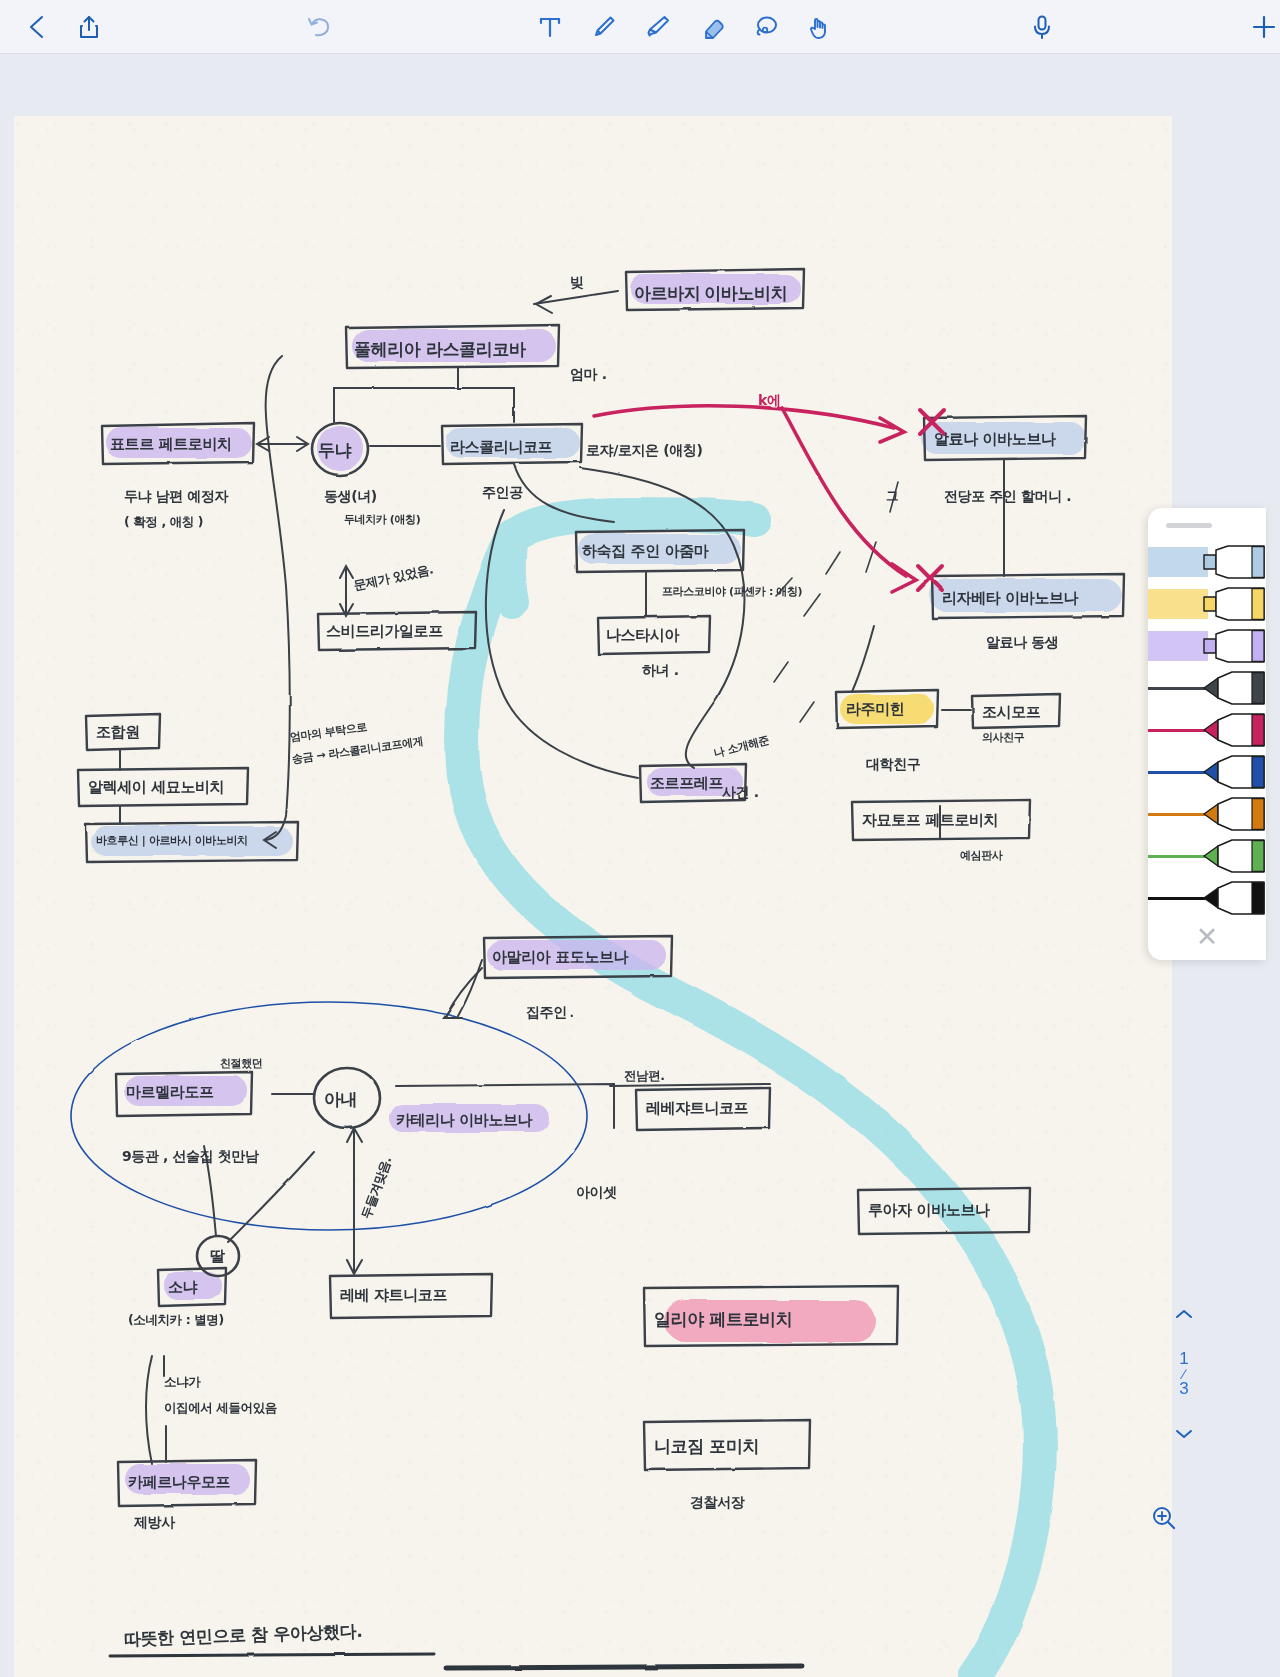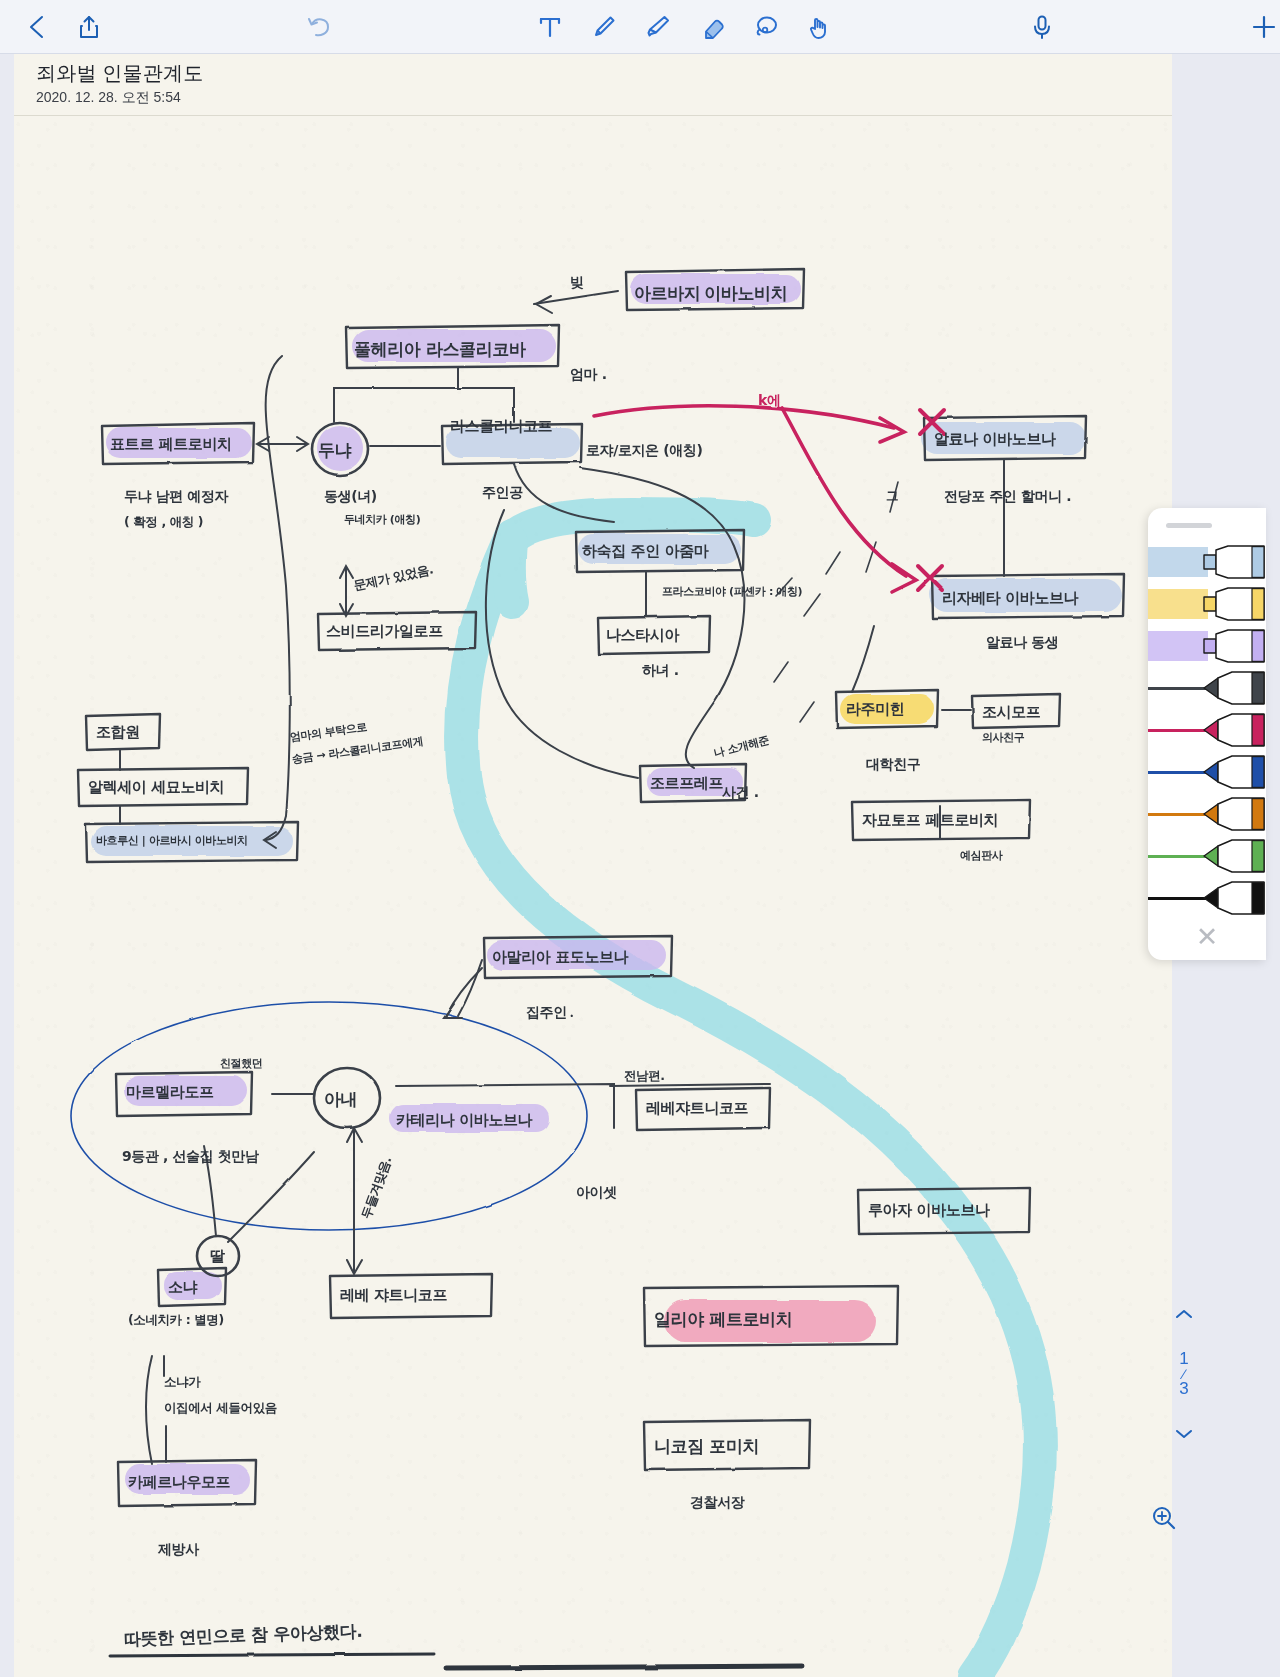--- a/index.html
+++ b/index.html
@@ -210,24 +210,20 @@
       </svg>
     </div>
     <div class="tb-icon" style="margin-left:182px;width:40px;height:40px;">
       <svg width="26" height="26" viewBox="0 0 26 26">
         <path d="M13 3 L13 23 M3 13 L23 13" stroke="#1c5fb4" stroke-width="2.2" stroke-linecap="round" fill="none"></path>
       </svg>
     </div>
 
   </div>
 
-  <div id="note-header">
-    <div id="note-title">죄와벌 인물관계도</div>
-    <div id="note-date">2020. 12. 28. 오전 5:54</div>
-  </div>
 
   <div id="canvas-wrap">
     <div id="paper-texture"></div>
 
     <svg id="ink" width="1158" height="1561" viewBox="0 0 1158 1561">
       <defs>
         <filter id="rough" x="-8%" y="-20%" width="116%" height="140%">
           <feTurbulence type="fractalNoise" baseFrequency="0.035" numOctaves="2" seed="7" result="n"></feTurbulence>
           <feDisplacementMap in="SourceGraphic" in2="n" scale="1.9" xChannelSelector="R" yChannelSelector="G"></feDisplacementMap>
         </filter>
@@ -392,21 +388,21 @@
         <path d="M96 1540 L420 1538"></path>
         <path d="M432 1552 L788 1550" stroke-width="5"></path>
       </g>
     </svg>
 
     <div id="node-text">
         <div class="hw node" style="left: 620px; top: 166px; font-family: Liberation Serif, serif;">아르바지 이바노비치</div>
         <div class="hw node" style="left: 340px; top: 222px;">풀헤리아 라스콜리코바</div>
         <div class="hw node-sm" style="left: 96px; top: 319px;">표트르 페트로비치</div>
         <div class="hw node" style="left: 304px; top: 323px;">두냐</div>
-        <div class="hw node-sm" style="left: 436px; top: 301px;">라스콜리니코프</div>
+        <div class="hw node-sm" style="left: 436px; top: 322px;">라스콜리니코프</div>
         <div class="hw node-sm" style="left: 920px; top: 314px;">알료나 이바노브나</div>
         <div class="hw node-sm" style="left: 928px; top: 473px;">리자베타 이바노브나</div>
         <div class="hw node-sm" style="left: 568px; top: 426px;">하숙집 주인 아줌마</div>
         <div class="hw node-sm" style="left: 592px; top: 510px;">나스타시아</div>
         <div class="hw node-sm" style="left: 312px; top: 506px;">스비드리가일로프</div>
         <div class="hw node-sm" style="left: 968px; top: 587px;">조시모프</div>
         <div class="hw node-sm" style="left: 832px; top: 584px;">라주미힌</div>
         <div class="hw node-sm" style="left: 636px; top: 658px;">조르프레프</div>
         <div class="hw node-sm" style="left: 848px; top: 695px;">자묘토프 페트로비치</div>
         <div class="hw node-sm" style="left: 82px; top: 607px;">조합원</div>
@@ -451,21 +447,21 @@
         <div class="hw ann" style="left: 708px; top: 668px;">사건 .</div>
         <div class="hw ann" style="left: 512px; top: 888px; font-family: Liberation Serif, serif;">집주인 .</div>
         <div class="hw ann-sm" style="left: 610px; top: 952px;">전남편.</div>
         <div class="hw ann" style="left: 108px; top: 1032px;">9등관 , 선술집 첫만남</div>
         <div class="hw tiny" style="left: 166px; top: 940px; margin-left: 40px;">친절했던</div>
         <div class="hw ann" style="left: 562px; top: 1068px;">아이셋</div>
         <div class="hw ann-sm" style="left: 352px; top: 1094px; transform: rotate(-70deg);">두들겨맞음.</div>
         <div class="hw ann-sm" style="left: 114px; top: 1196px;">(소네치카 : 별명)</div>
         <div class="hw ann-sm" style="left: 150px; top: 1258px;">소냐가</div>
         <div class="hw ann-sm" style="left: 150px; top: 1284px;">이집에서 세들어있음</div>
-        <div class="hw ann" style="left: 144px; top: 1398px; margin-top: 27px;">제방사</div>
+        <div class="hw ann" style="left: 120px; top: 1398px;">제방사</div>
         <div class="hw ann" style="left: 676px; top: 1378px;">경찰서장</div>
         <div class="hw node" style="left: 110px; top: 1512px; transform: rotate(-2deg);">따뜻한 연민으로   참 우아상했다.</div>
       </div>
   </div>
 
   <div id="pen-palette">
     <div id="palette-grip"></div>
     <div id="pen-rows">
         <div class="pen-row" style="top: 34px;">
           <div class="band" style="background: rgb(174, 203, 228); opacity: 0.75;"></div>

